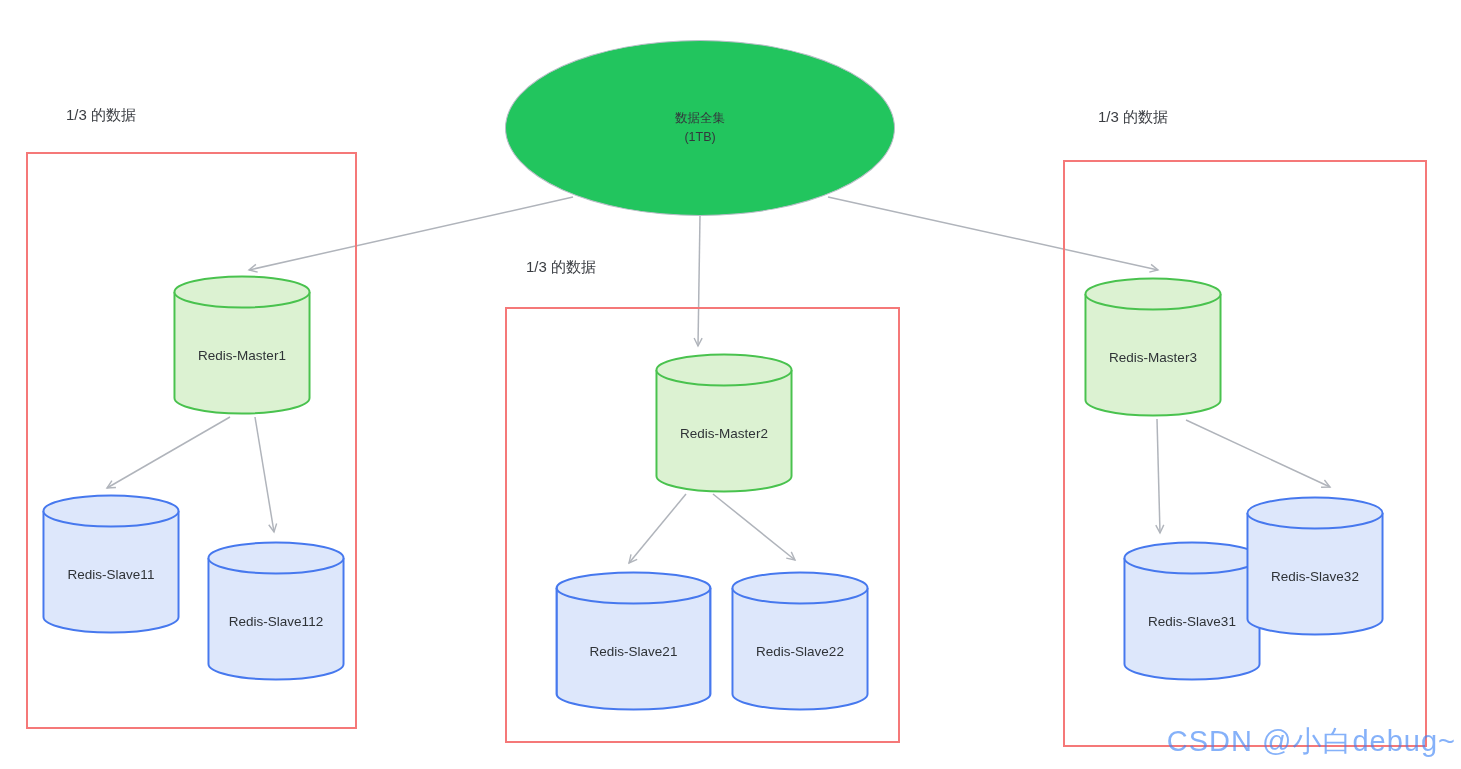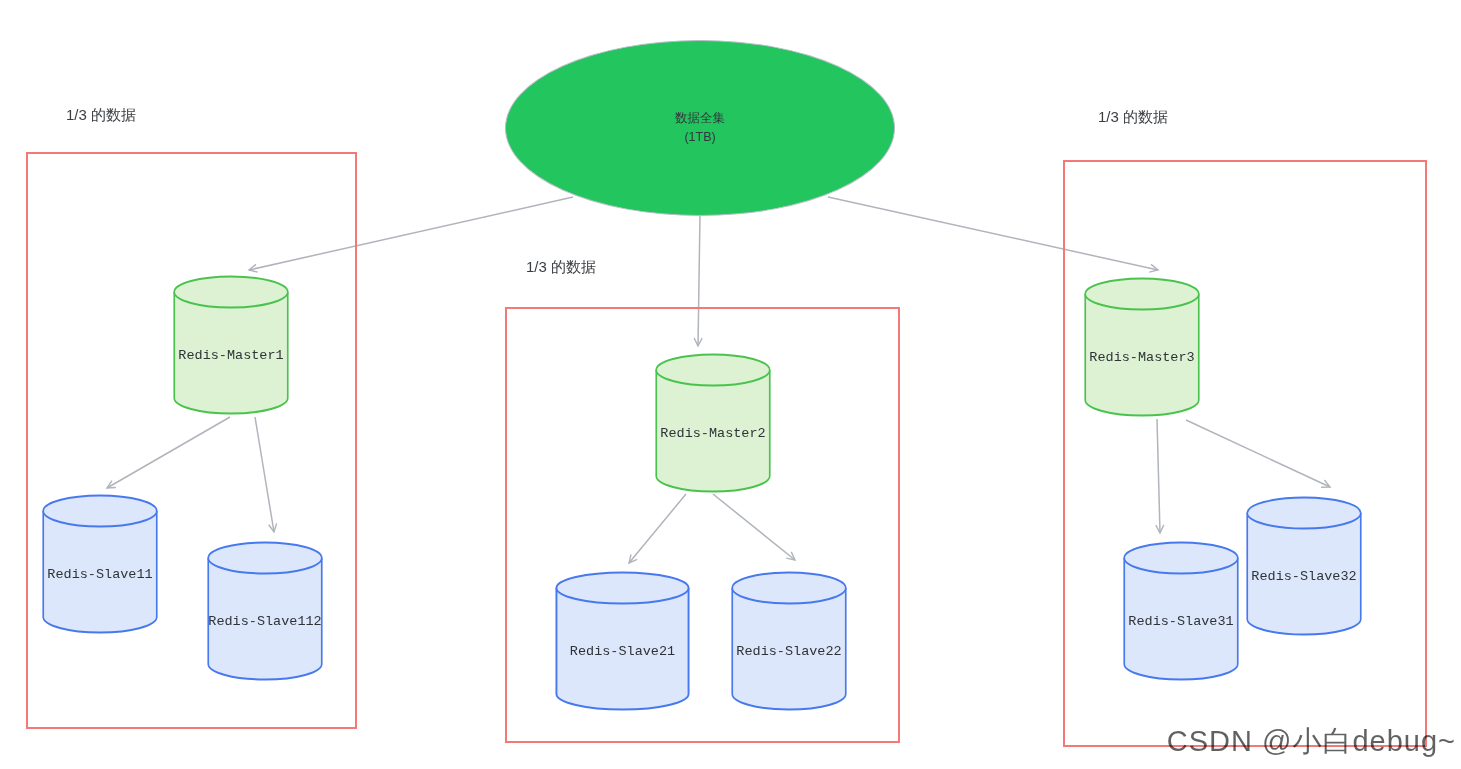--- a/index.html
+++ b/index.html
@@ -10,36 +10,36 @@
   .arrows-layer{position:absolute;left:0;top:0;width:1461px;height:769px;pointer-events:none;}
   .arrow{stroke:#b0b4bb;stroke-width:1.5;fill:none;}
   .group-box{position:absolute;border:2px solid #f57878;background:transparent;box-sizing:border-box;}
   .partition-label{position:absolute;font-size:15px;color:#3a3d42;white-space:nowrap;}
   .source-node{
     position:absolute;left:505px;top:40px;width:390px;height:176px;border-radius:50%;
     background:#22c55e;border:1.5px solid #b9bdc7;box-sizing:border-box;
     display:flex;flex-direction:column;align-items:center;justify-content:center;
   }
   .source-node .line{font-size:12.5px;line-height:1.55;color:#33373c;}
-  .cyl{position:absolute;width:116px;height:140px;font-family:Liberation Mono, monospace;}
+  .cyl{position:absolute;width:138px;height:140px;}
   .cyl svg{position:absolute;left:0;top:0;width:100%;height:100%;}
   .cyl .cyl-label{
     position:absolute;left:0;right:0;top:20px;bottom:0;display:flex;align-items:center;justify-content:center;
     font-size:13.5px;color:#2f3337;white-space:nowrap;
   }
   .cyl-green .shape-fill{fill:#dcf2d2;}
   .cyl-green .shape-stroke{stroke:#49c24e;}
   .cyl-blue .shape-fill{fill:#dde7fb;}
   .cyl-blue .shape-stroke{stroke:#4678ee;}
   .shape-stroke{fill:none;stroke-width:2;}
   .top-ellipse{stroke-width:2;}
   .cyl-green .top-ellipse{fill:#dcf2d2;stroke:#49c24e;}
   .cyl-blue .top-ellipse{fill:#dde7fb;stroke:#4678ee;}
   .watermark{
-    position:absolute;right:5px;bottom:7px;font-size:29px;color:#000000;opacity:.62;
+    position:absolute;right:5px;bottom:7px;font-size:29px;color:#3b82f6;opacity:.62;
     letter-spacing:1px;white-space:nowrap;
   }
 </style>
 </head>
 <body>
 
 <div class="canvas">
 
   <svg class="arrows-layer" viewBox="0 0 1461 769">
     <defs>

